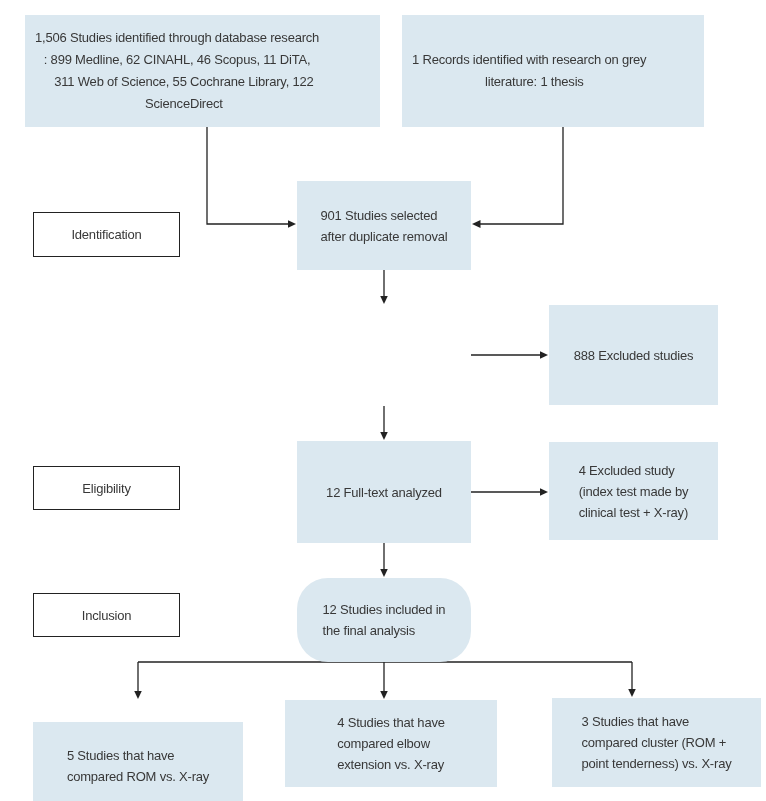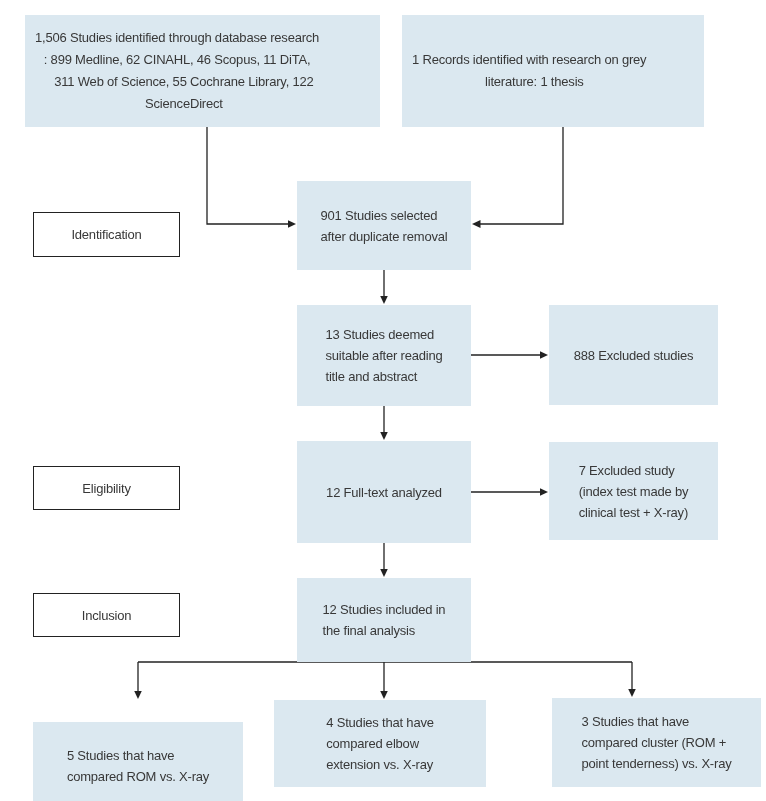--- a/index.html
+++ b/index.html
@@ -103,51 +103,46 @@
 
   <div class="stage-label" style="left:33px; top:593px; width:147px; height:44px;">
     <span>Inclusion</span>
   </div>
 
   <div class="box" style="left:297px; top:181px; width:174px; height:89px;">
     <span>901 Studies selected
 after duplicate removal</span>
   </div>
 
-  <div class="box" style="left:297px; top:305px; width:174px; height:101px;">
-    <span>13 Studies deemed
-suitable after reading
-title and abstract</span>
-  </div>
 
   <div class="box" style="left:297px; top:441px; width:174px; height:102px;">
     <span>12 Full-text analyzed</span>
   </div>
 
-  <div class="box" style="left:297px; top:578px; width:174px; height:84px;">
+  <div class="box" style="left:297px; top:578px; width:174px; height:84px;border-radius:31px;">
     <span>12 Studies included in
 the final analysis</span>
   </div>
 
   <div class="box" style="left:549px; top:305px; width:169px; height:100px;">
     <span>888 Excluded studies</span>
   </div>
 
   <div class="box" style="left:549px; top:442px; width:169px; height:98px;">
-    <span>7 Excluded study
+    <span>4 Excluded study
 (index test made by
 clinical test + X-ray)</span>
   </div>
 
   <div class="box" style="left:33px; top:700px; width:210px; height:87px;margin-top:22px;">
     <span>5 Studies that have
 compared ROM vs. X-ray</span>
   </div>
 
-  <div class="box" style="left:274px; top:700px; width:212px; height:87px;">
+  <div class="box" style="left:285px; top:700px; width:212px; height:87px;">
     <span>4 Studies that have
 compared elbow
 extension vs. X-ray</span>
   </div>
 
   <div class="box" style="left:552px; top:698px; width:209px; height:89px;">
     <span>3 Studies that have
 compared cluster (ROM +
 point tenderness) vs. X-ray</span>
   </div>

